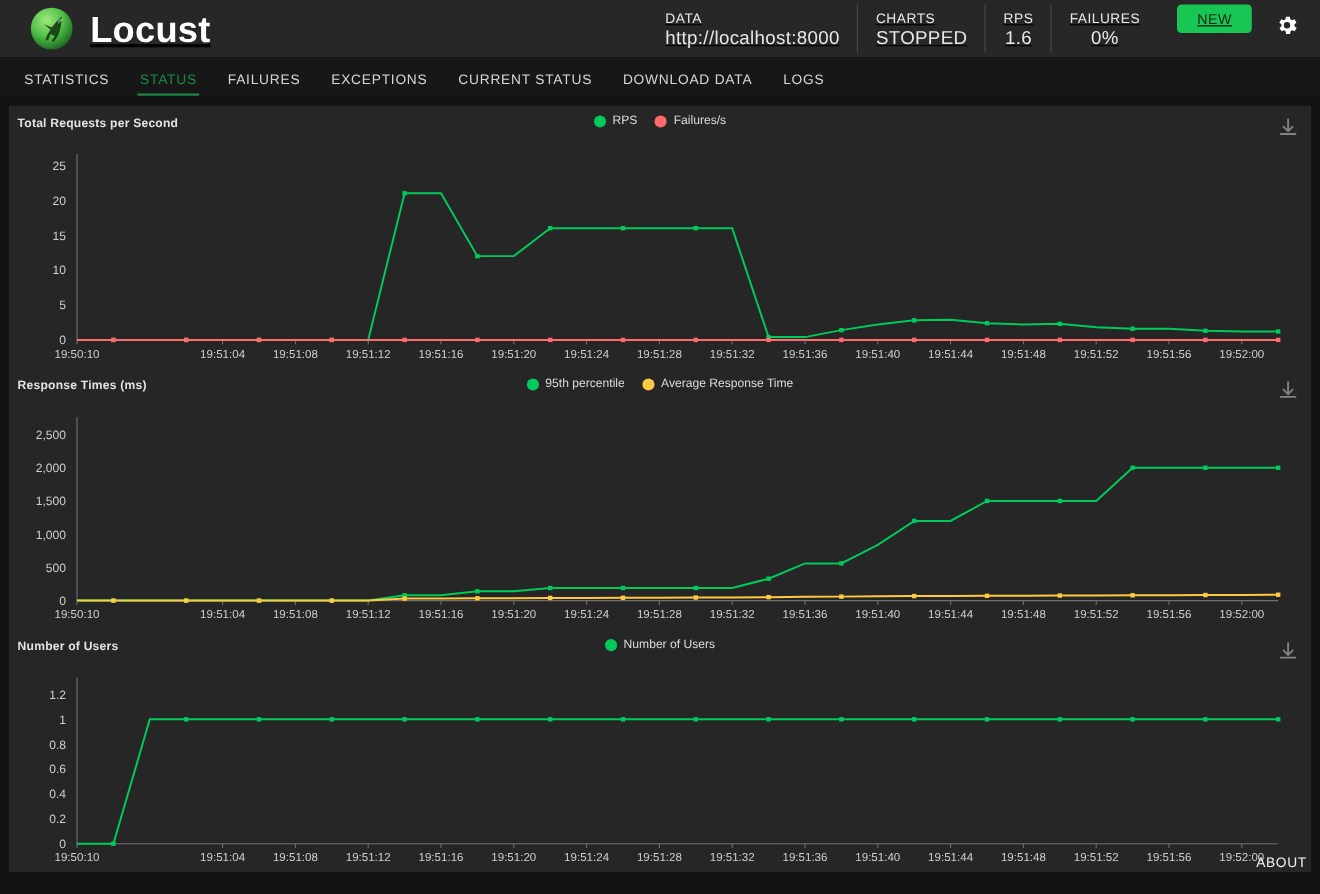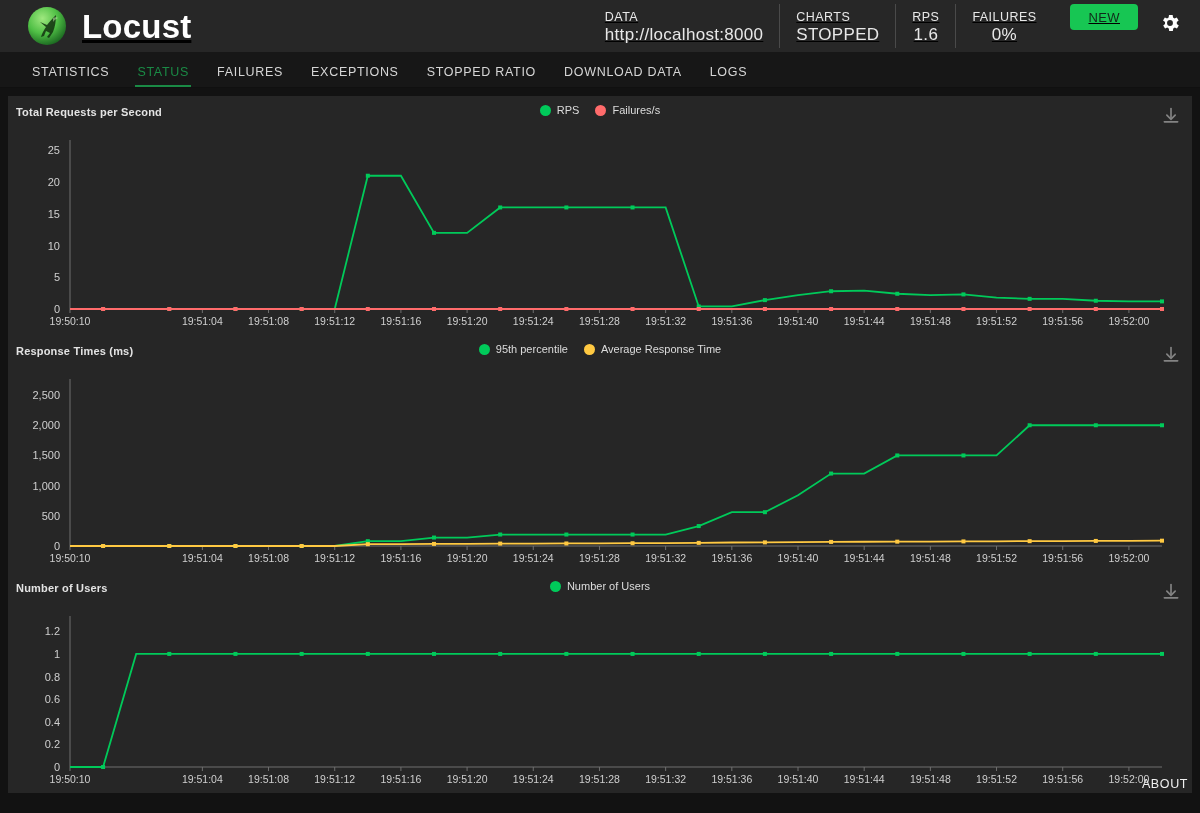--- a/index.html
+++ b/index.html
@@ -52,21 +52,21 @@
   .gear-btn {
     background: none; border: none; cursor: pointer;
     width: 40px; height: 40px; display: flex;
     align-items: center; justify-content: center;
   }
 
   
   .nav {
     height: 36px; background: #171717;
     display: flex; align-items: flex-end;
-    padding-left: 18px; border-bottom: 1px solid #101010;
+    padding-left: 8px; border-bottom: 1px solid #101010;
   }
   .tab {
     color: #d6d6d6; font-size: 12.5px; letter-spacing: .7px;
     padding: 0 14px 9px 14px; cursor: pointer;
     position: relative; line-height: 1; white-space: nowrap;
   }
   .tab.active { color: #1a8a45; }
   .tab.active::after {
     content: ""; position: absolute;
     left: 12px; right: 12px; bottom: 0;
@@ -153,21 +153,21 @@
       </span>
     </button>
   </div>
 </div>
 
 <div class="nav">
   <div class="tab">STATISTICS</div>
   <div class="tab active">STATUS</div>
   <div class="tab">FAILURES</div>
   <div class="tab">EXCEPTIONS</div>
-  <div class="tab">STOPPED RATIO</div>
+  <div class="tab">CURRENT STATUS</div>
   <div class="tab">DOWNLOAD DATA</div>
   <div class="tab">LOGS</div>
 </div>
 
 <div class="content">
 
   <div class="panel" style="height:239px">
     <div class="panel-title">Total Requests per Second</div>
     <div class="legend">
         <div class="legend-item">

